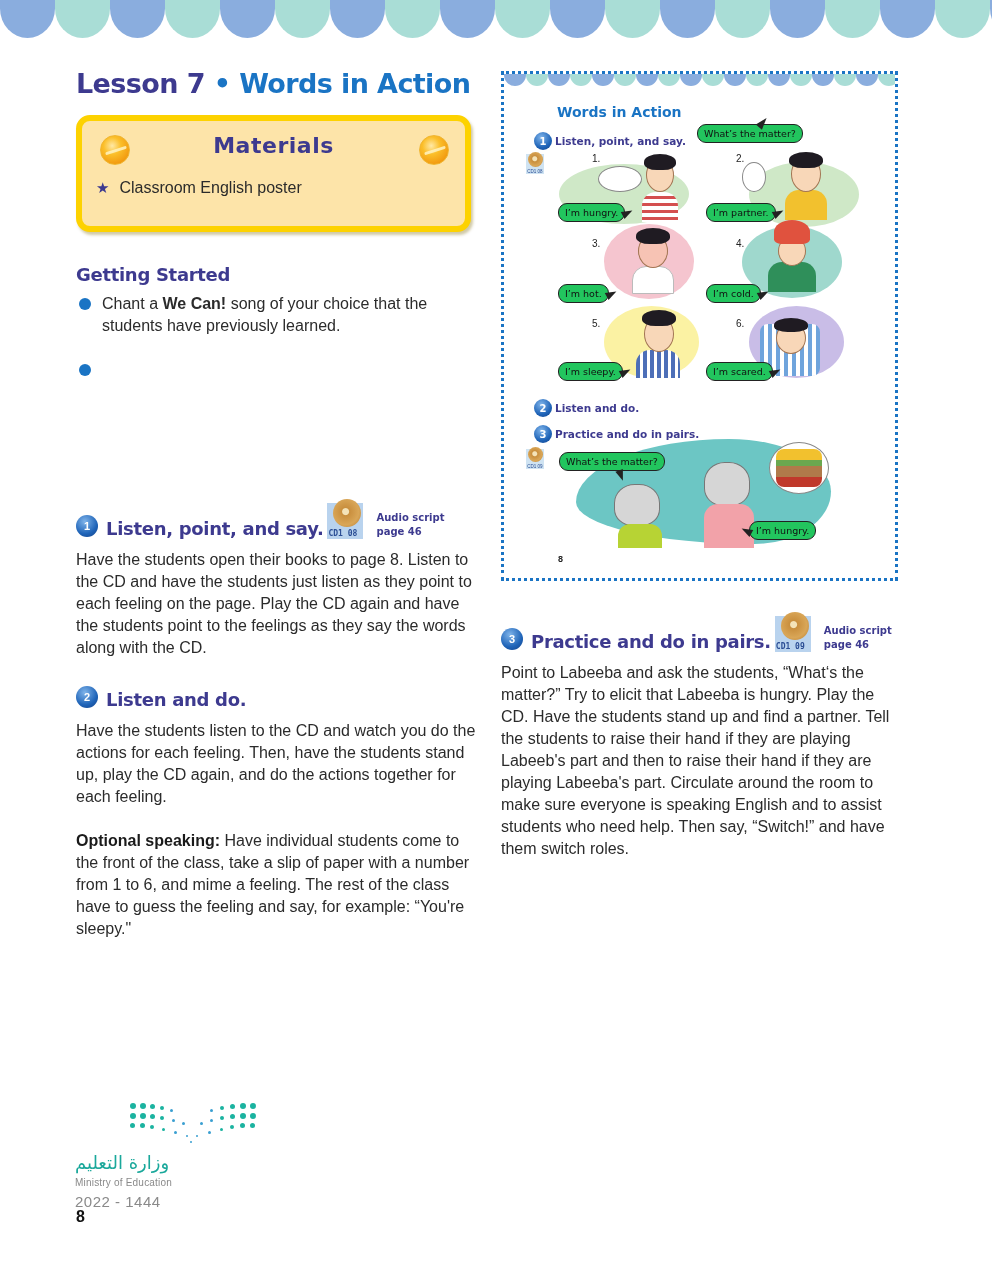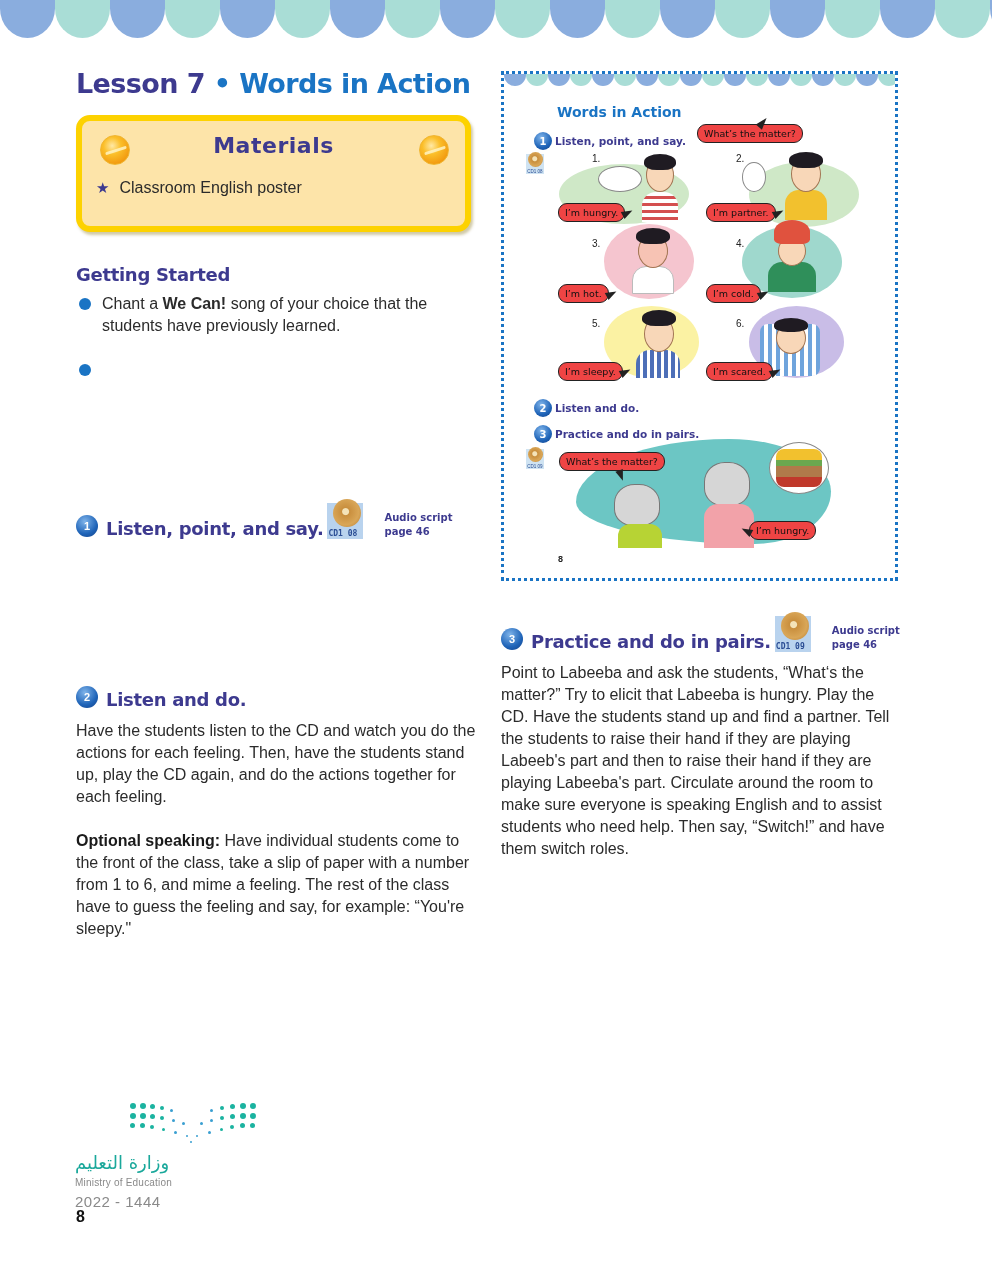--- a/index.html
+++ b/index.html
@@ -27,21 +27,21 @@
   .bullets { list-style: none; }
   .bullets li { position: relative; padding-left: 26px; font-size: 16px; line-height: 22px; color: #2b2b2b; margin-bottom: 22px; }
   .bullets li .dot { position: absolute; left: 3px; top: 5px; width: 12px; height: 12px; border-radius: 50%; background: #1a74c4; }
 
   .step-heading { display: flex; align-items: flex-end; }
   .step-num { width: 22px; height: 22px; border-radius: 50%; background: radial-gradient(circle at 40% 30%, #7fb4ea 0%, #1f64b8 60%, #123f86 100%); color: #fff; font-size: 11px; font-weight: bold; display: flex; align-items: center; justify-content: center; margin-right: 8px; margin-bottom: 2px; flex-shrink: 0; }
   .step-title { font-family: "DejaVu Sans", sans-serif; font-weight: bold; font-size: 18px; color: #3d3a8f; letter-spacing: -0.3px; white-space: nowrap; }
   .cd-badge { position: relative; width: 36px; height: 36px; margin-left: 4px; background: #b9d3ee; }
   .cd-badge .disc { position: absolute; left: 6px; top: -4px; width: 28px; height: 28px; border-radius: 50%; background: radial-gradient(circle at 45% 45%, #f4e3b8 0 3px, #c98f3e 4px, #d9a657 60%, #b5792d 100%); }
   .cd-badge .cdlabel { position: absolute; left: 1px; bottom: 1px; font-size: 8px; font-weight: bold; color: #2a4d94; font-family: "DejaVu Sans Mono", monospace; white-space: nowrap; }
-  .audio-ref { margin-left: 21px; font-family: "DejaVu Sans", sans-serif; font-weight: bold; font-size: 10px; line-height: 14px; color: #3d3a8f; }
+  .audio-ref { margin-left: 13px; font-family: "DejaVu Sans", sans-serif; font-weight: bold; font-size: 10px; line-height: 14px; color: #3d3a8f; }
 
   .para { font-size: 16px; line-height: 22px; color: #2b2b2b; }
   .para b { color: #1a1a1a; }
 
   
   .sb-frame { position: absolute; left: 501px; top: 71px; width: 397px; height: 510px; border: 3px dotted #1a74c4; background: #ffffff; overflow: hidden; }
   .sb-scallops { position: absolute; left: 0; top: 0; width: 100%; height: 14px; overflow: hidden; }
   .sb-scallop { position: absolute; top: -6px; width: 22px; height: 18px; border-radius: 0 0 11px 11px; }
   .sb-title { position: absolute; left: 53px; top: 30px; font-family: "DejaVu Sans", sans-serif; font-weight: bold; font-size: 14px; color: #1a74c4; }
   .sb-step { position: absolute; display: flex; align-items: center; font-family: "DejaVu Sans", sans-serif; font-size: 10.5px; font-weight: bold; color: #3d3a8f; }
@@ -49,21 +49,21 @@
   .sb-cd { position: absolute; width: 18px; height: 20px; background: #cfe3f2; }
   .sb-cd .disc { position: absolute; left: 2px; top: -2px; width: 15px; height: 15px; border-radius: 50%; background: radial-gradient(circle at 45% 45%, #f4e3b8 0 2px, #c98f3e 3px, #d9a657 60%, #b5792d 100%); }
   .sb-cd .lbl { position: absolute; bottom: 0; left: 0; width: 100%; text-align: center; font-size: 4.5px; color: #2a4d94; }
 
   .scene { position: absolute; border-radius: 50%; }
   .kid { position: absolute; }
   .kid .head { position: absolute; border-radius: 50%; background: #f8d7b8; border: 1px solid #a27553; }
   .kid .hair { position: absolute; background: #1f1b22; border-radius: 50% 50% 40% 40%; }
   .kid .shirt { position: absolute; border-radius: 14px 14px 0 0; }
   .num { position: absolute; font-size: 10px; color: #222; font-family: "Liberation Sans", sans-serif; }
-  .bubble { position: absolute; background: #ef4444; border: 1.5px solid #222; border-radius: 9px; font-family: "DejaVu Sans", sans-serif; font-size: 9.5px; color: #111; padding: 3px 6px; white-space: nowrap; }
+  .bubble { position: absolute; background: #22c55e; border: 1.5px solid #222; border-radius: 9px; font-family: "DejaVu Sans", sans-serif; font-size: 9.5px; color: #111; padding: 3px 6px; white-space: nowrap; }
   .bubble::after { content: ""; position: absolute; right: -9px; top: 5px; width: 0; height: 0; border-left: 11px solid #222; border-top: 4px solid transparent; border-bottom: 4px solid transparent; transform: rotate(-28deg); }
   .bubble.up::after { right: auto; left: 60%; top: -12px; border-left: 4px solid transparent; border-right: 4px solid transparent; border-bottom: 12px solid #222; transform: rotate(40deg); }
   .bubble.down::after { right: auto; left: 55%; top: auto; bottom: -11px; border-left: 4px solid transparent; border-right: 4px solid transparent; border-top: 11px solid #222; border-bottom: none; transform: rotate(-20deg); }
   .bubble.left::after { right: auto; left: -9px; border-left: none; border-right: 11px solid #222; transform: rotate(28deg); }
   .sb-page { position: absolute; left: 54px; top: 480px; font-size: 9px; font-weight: bold; color: #222; }
   .thought { position: absolute; border-radius: 50%; background: #fff; border: 1px solid #888; }
 
   
   .moe-logo { position: absolute; left: 130px; top: 1103px; width: 125px; height: 40px; }
   .moe-logo span { position: absolute; border-radius: 50%; }
@@ -133,20 +133,21 @@
     <span class="step-title">Listen, point, and say.</span>
     <span class="cd-badge">
       <span class="disc"></span>
       <span class="cdlabel">CD1 08</span>
     </span>
     <span class="audio-ref">
       <span>Audio script</span><br>
       <span>page 46</span>
     </span>
   </div>
+  <p class="para" style="margin-top:10px;">Have the students open their books to page 8. Listen to the CD and have the students just listen as they point to each feeling on the page. Play the CD again and have the students point to the feelings as they say the words along with the CD.</p>
 </div>
 
 <div class="left-col" style="top:686px;">
   <div class="step-heading">
     <span class="step-num">2</span>
     <span class="step-title">Listen and do.</span>
   </div>
   <p class="para" style="margin-top:10px;">Have the students listen to the CD and watch you do the actions for each feeling. Then, have the students stand up, play the CD again, and do the actions together for each feeling.</p>
   <p class="para" style="margin-top:22px;"><b>Optional speaking:</b><span> Have individual students come to the front of the class, take a slip of paper with a number from 1 to 6, and mime a feeling. The rest of the class have to guess the feeling and say, for example: “You're sleepy."</span></p>
 </div>

